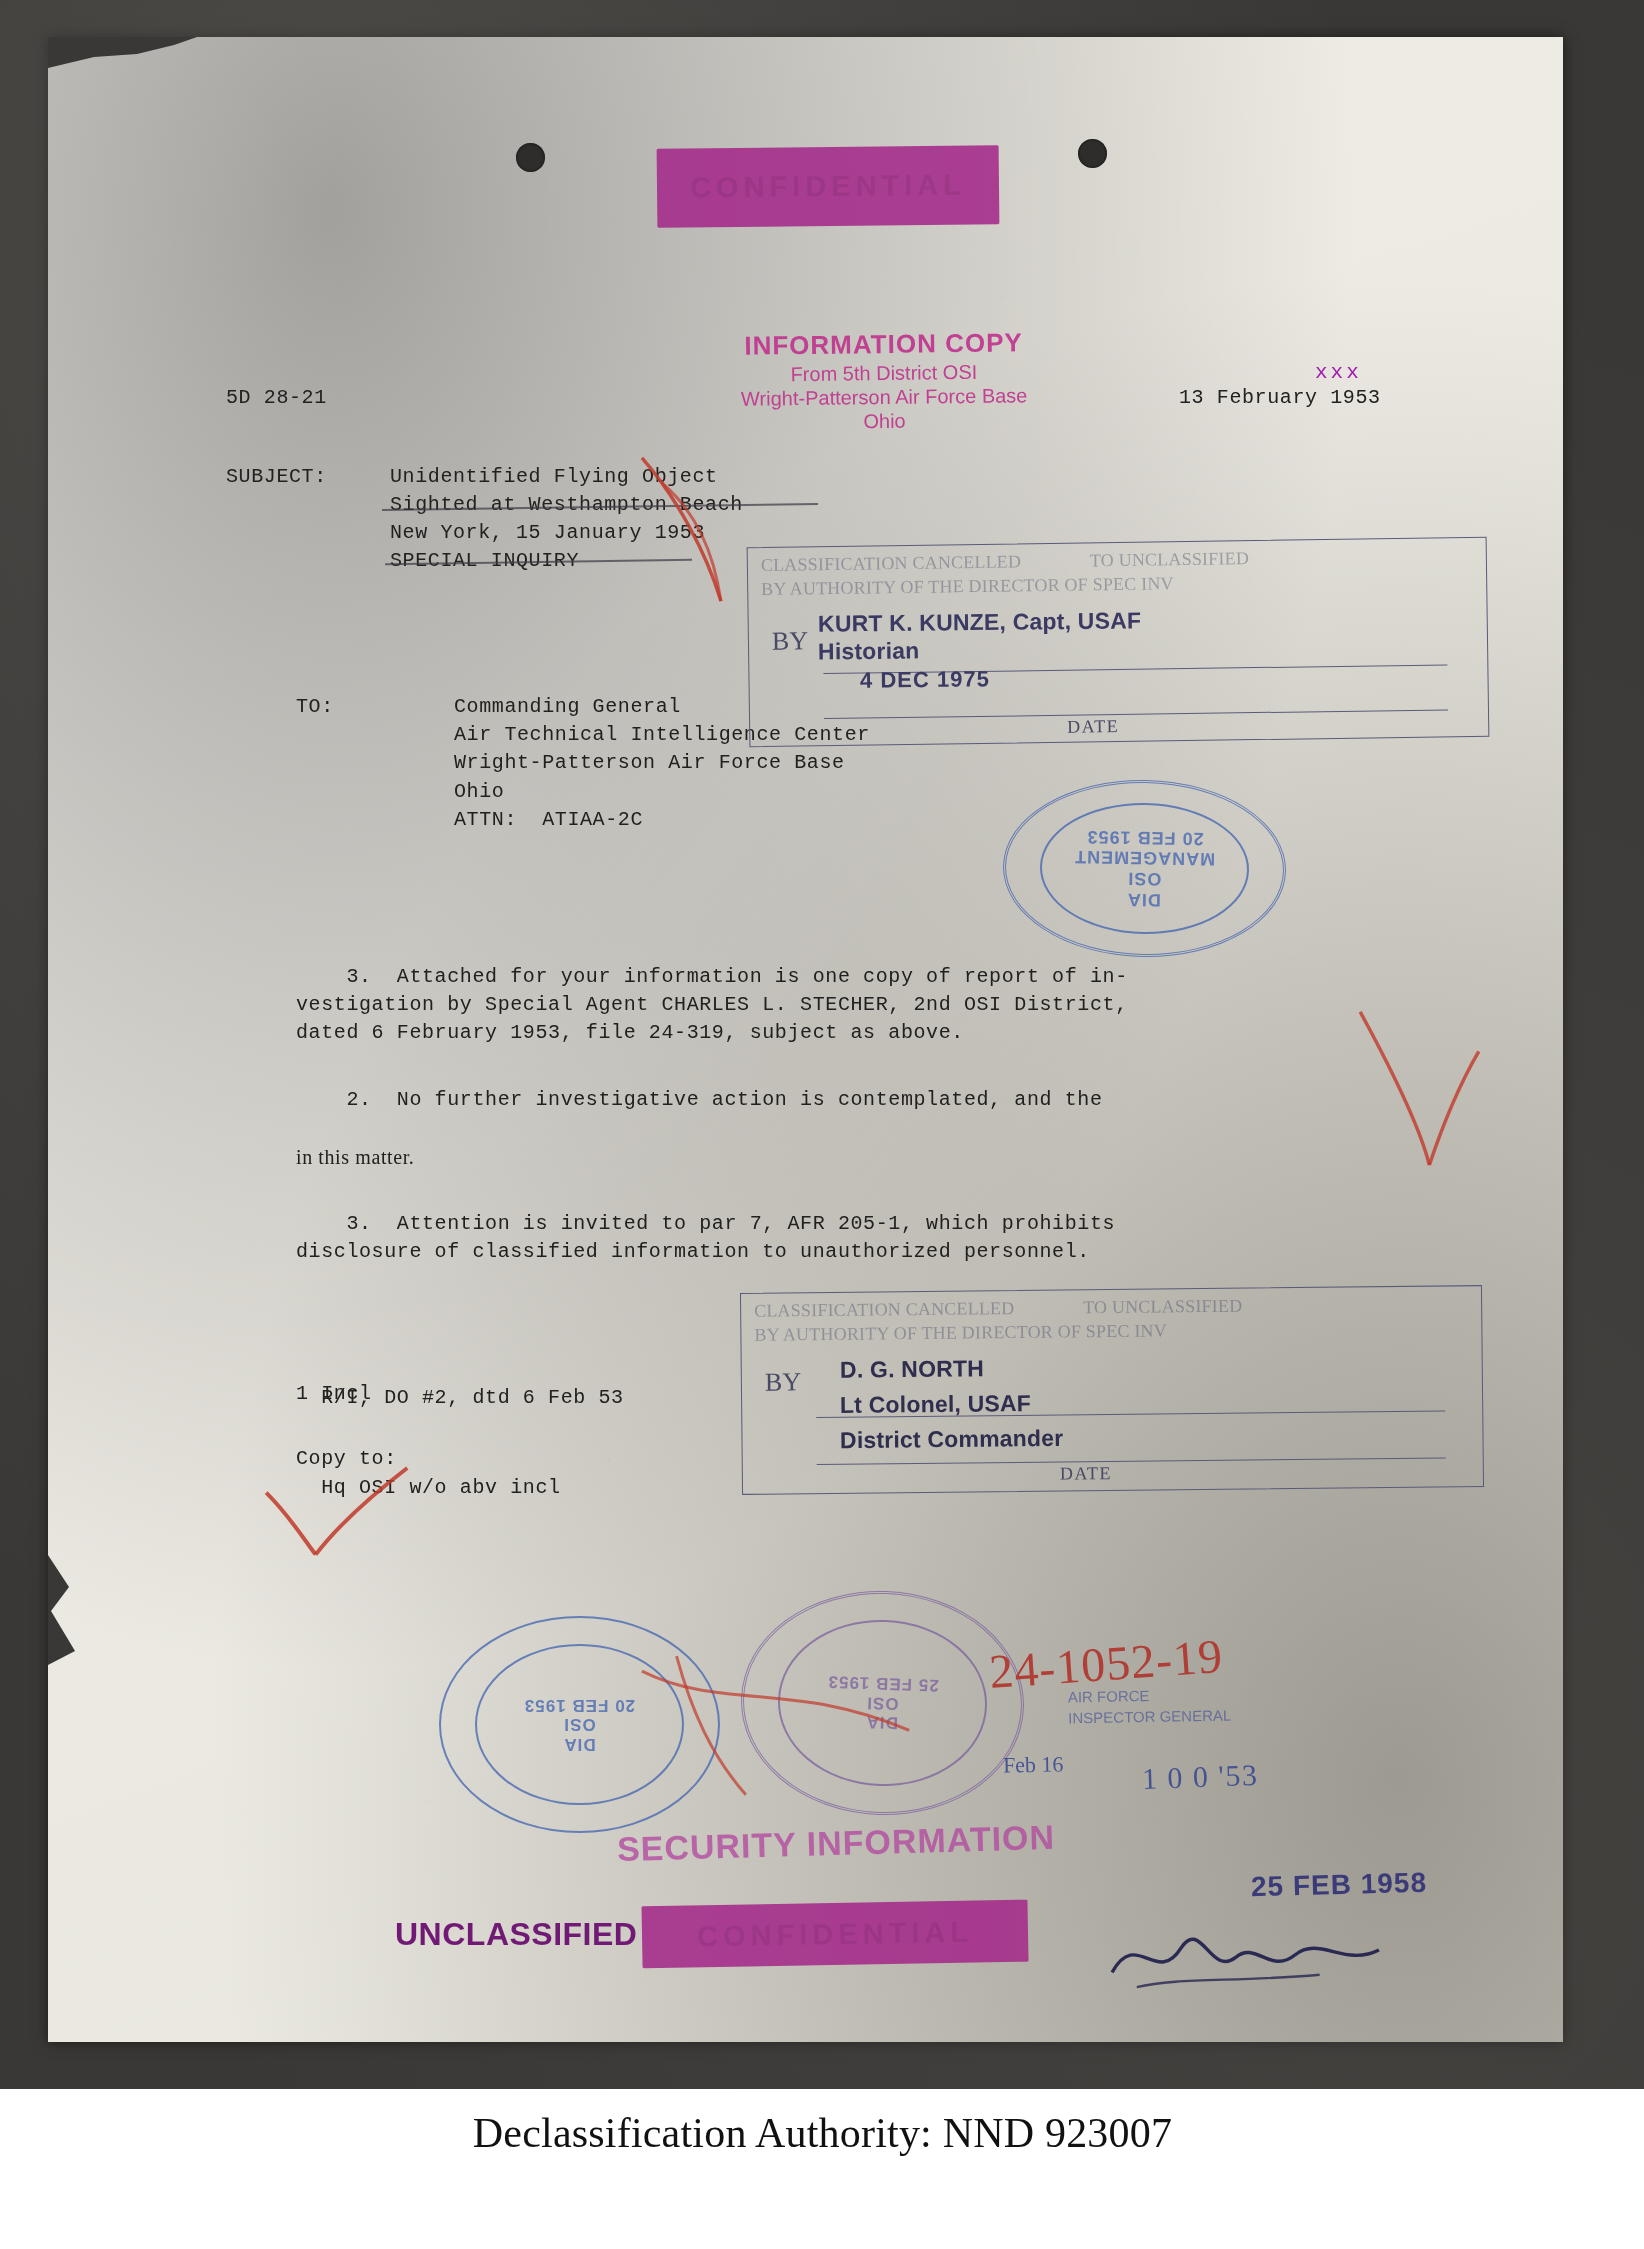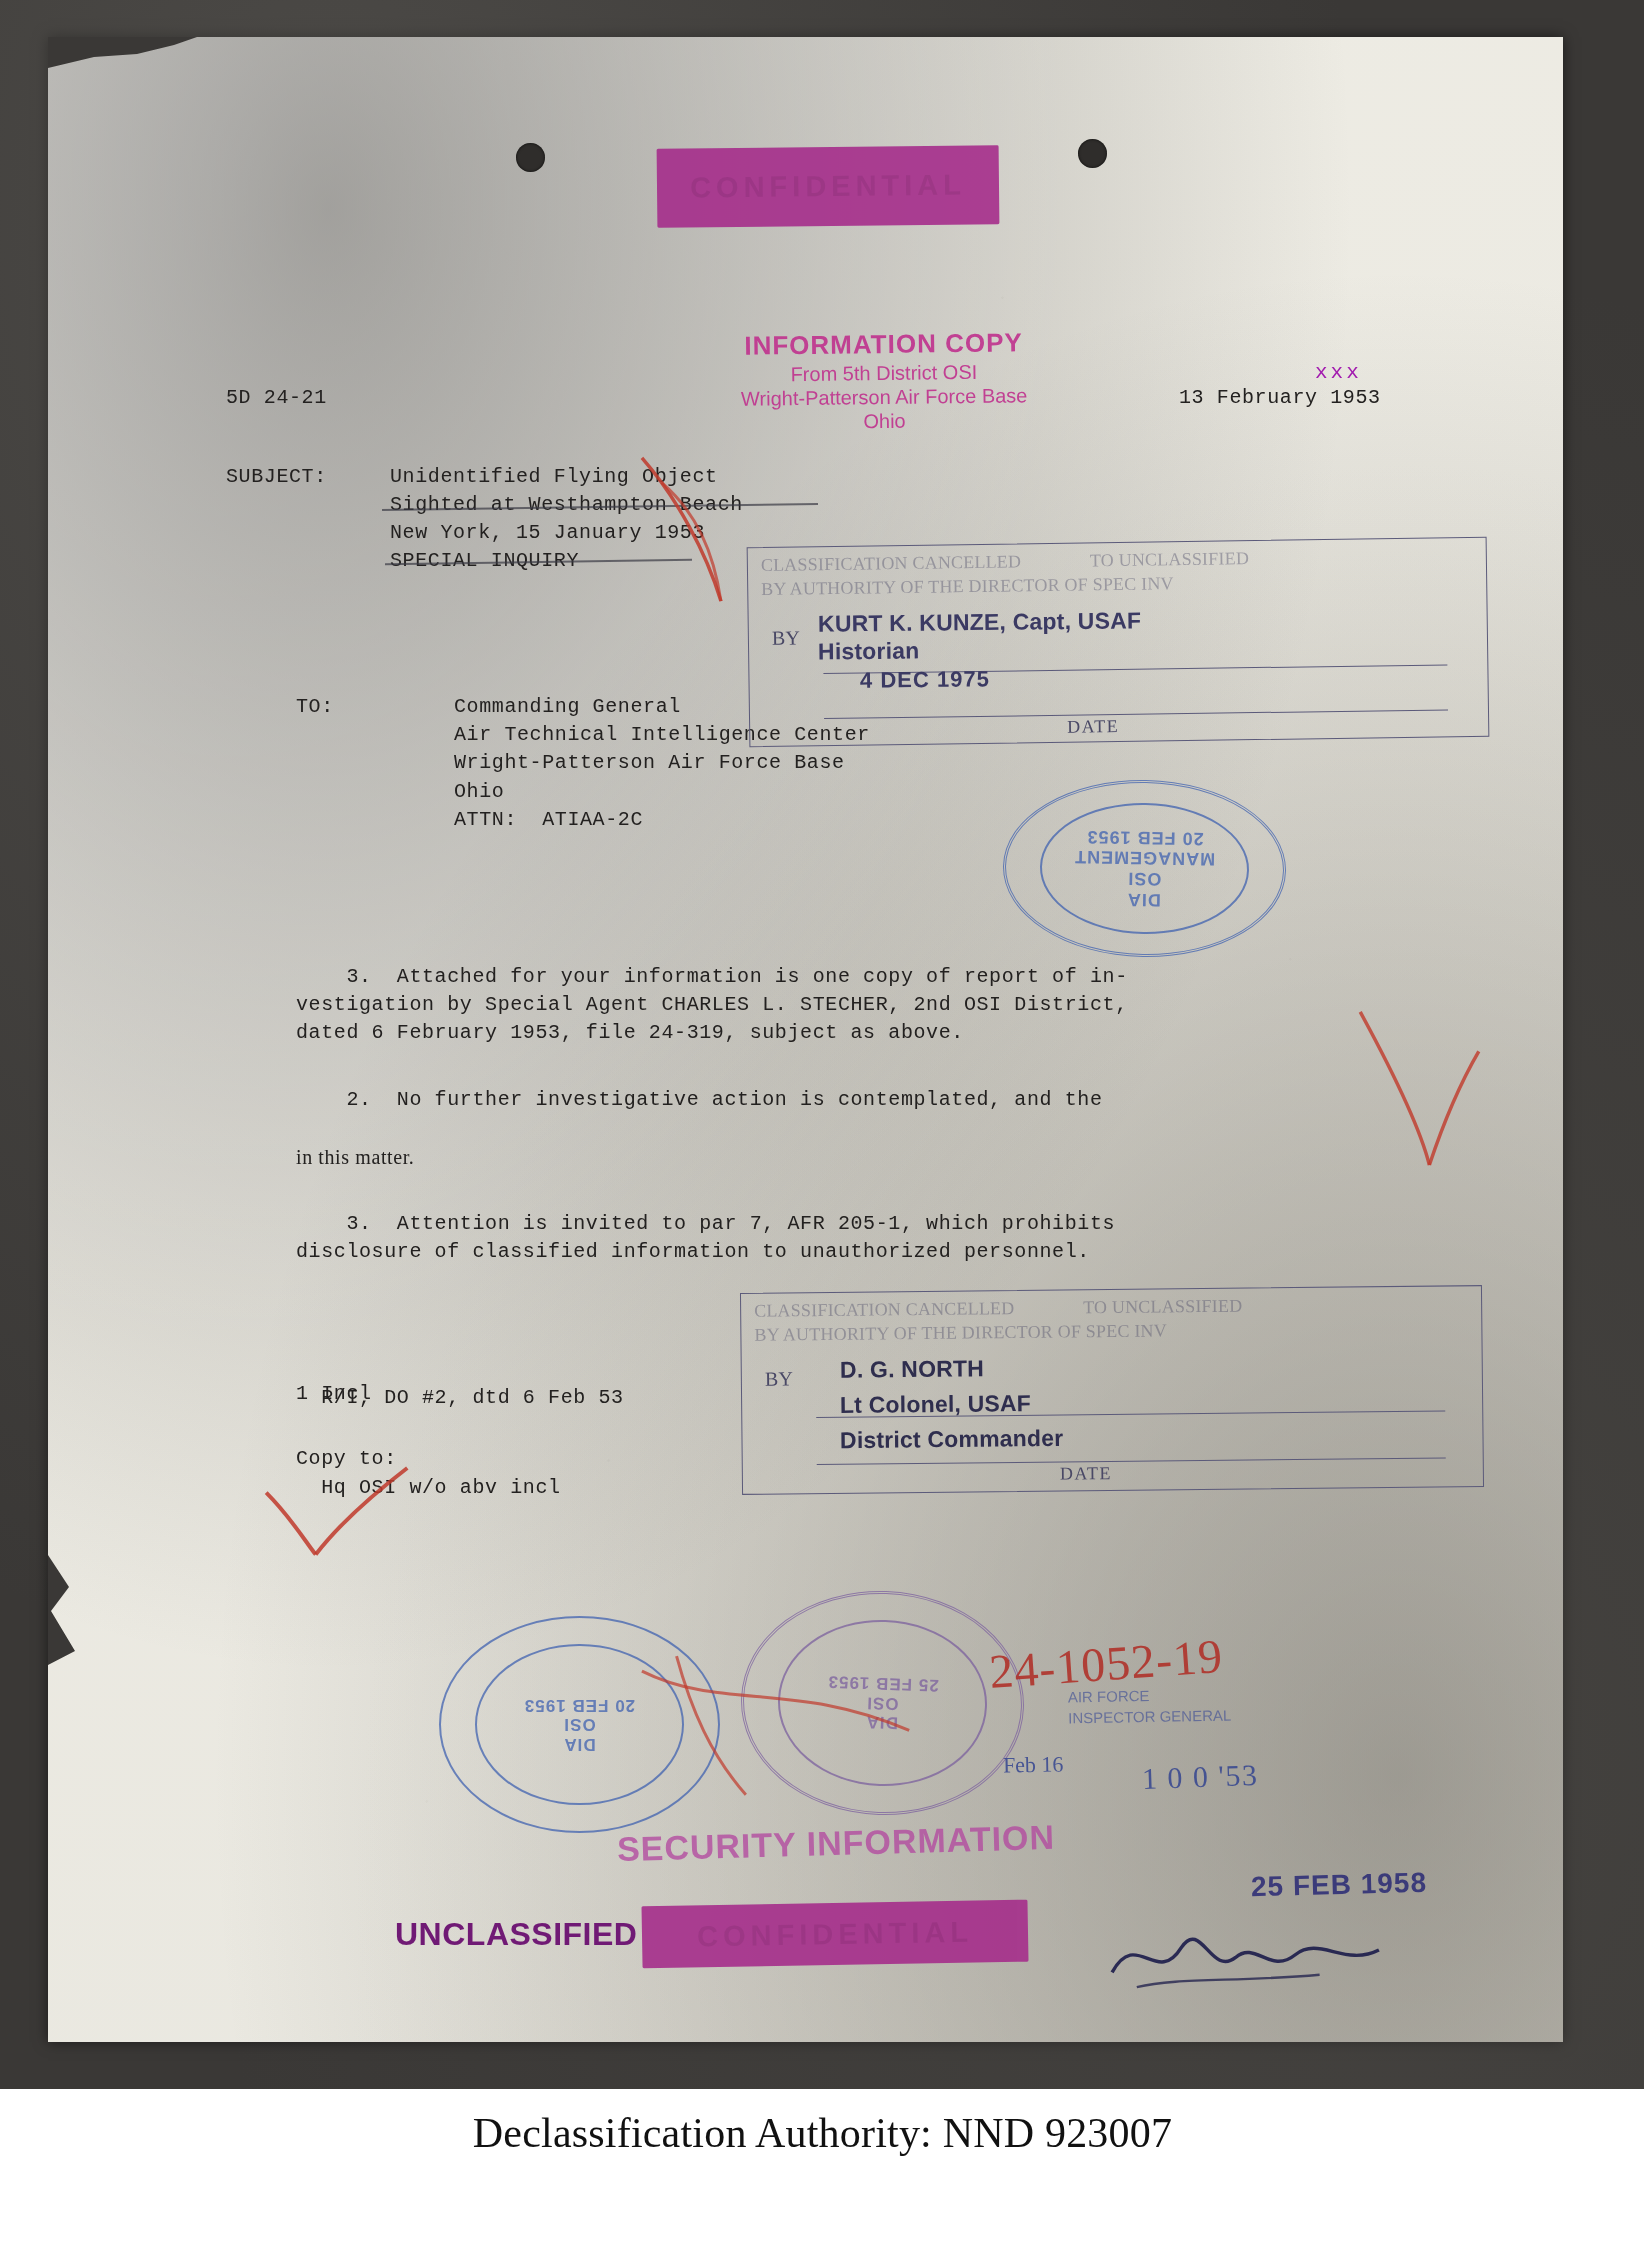--- a/index.html
+++ b/index.html
@@ -178,21 +178,21 @@
   }
   .declass-box .dl{
     position:absolute;
     font-family:"Liberation Serif", serif;
     color:#4a4966;
     white-space:pre;
     font-size:18px;
     letter-spacing:0.2px;
   }
   .declass-box .faded{ opacity:.40; }
-  .declass-box .by{ font-size:20px; }
+  .declass-box .by{ font-size:26px; }
   .declass-box .rule{
     position:absolute;
     height:1px;
     background:#5b5a7a;
   }
   .declass-box .datelbl{
     position:absolute;
     font-family:"Liberation Serif", serif;
     color:#4a4966;
     font-size:18px;
@@ -403,21 +403,21 @@
 
     <div id="info-copy-stamp">
       <div class="l1">INFORMATION COPY</div>
       <div class="l2">From 5th District OSI</div>
       <div class="l3">Wright-Patterson Air Force Base</div>
       <div class="l4">Ohio</div>
     </div>
 
     <div id="xxx-mark">xxx</div>
 
-    <div class="tw" style="left:178px; top:347px;">5D 24-21</div>
+    <div class="tw" style="left:178px; top:347px;">5D 28-21</div>
     <div class="tw" style="left:1131px; top:347px;">13 February 1953</div>
 
     <div class="tw" style="left:178px; top:426px;">SUBJECT:</div>
     <div class="tw" style="left:342px; top:426px;">Unidentified Flying Object</div>
     <div class="tw" style="left:342px; top:454px;">Sighted at Westhampton Beach</div>
     <div class="tw" style="left:342px; top:482px;">New York, 15 January 1953</div>
     <div class="tw" style="left:342px; top:510px;">SPECIAL INQUIRY</div>
 
     <div class="strike" style="left:334px; top:469px; width:436px; height:2px; transform:rotate(-0.8deg);"></div>
     <div class="strike" style="left:337px; top:524px; width:307px; height:2px; transform:rotate(-0.8deg);"></div>

